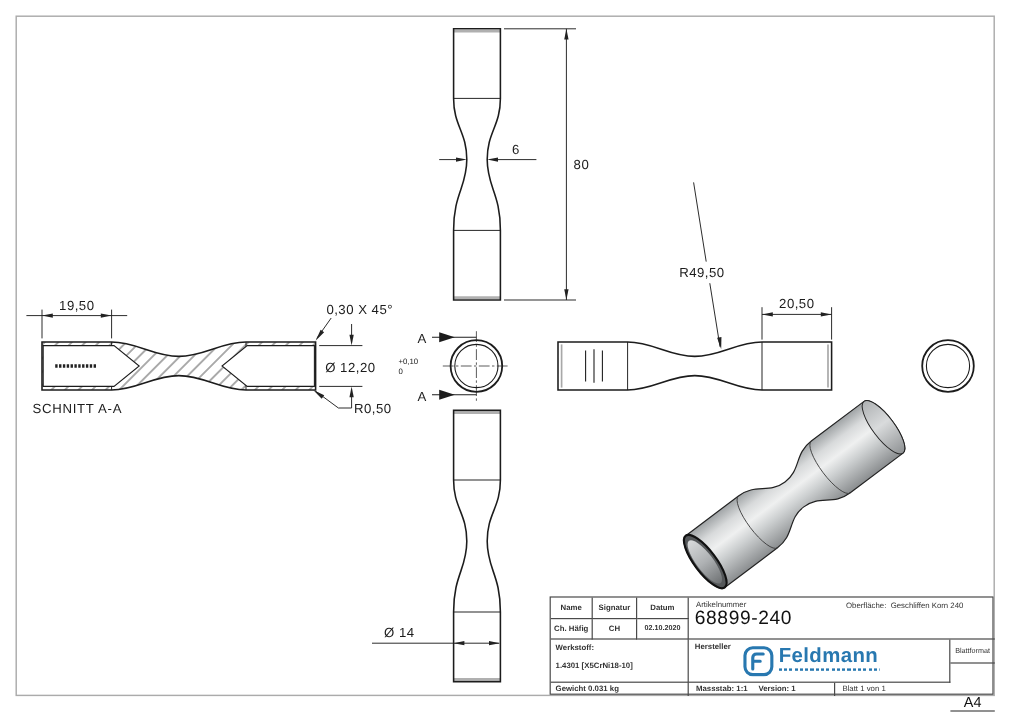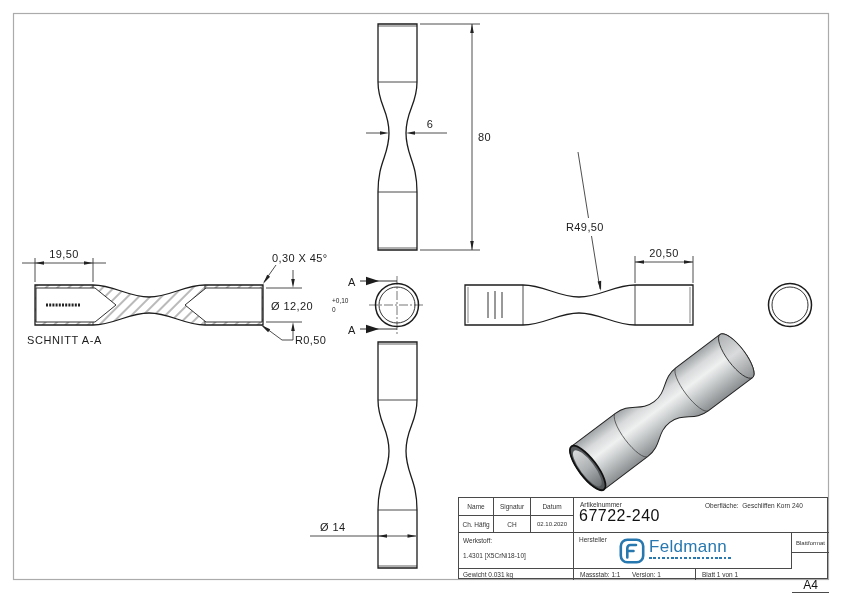--- a/index.html
+++ b/index.html
@@ -7,21 +7,21 @@
         font-family:"Liberation Sans",sans-serif;}
   svg text{font-family:"Liberation Sans",sans-serif;fill:#1c1c1c;}
   .dim{font-size:11px;letter-spacing:.4px;}
   .dimS{font-size:6.5px;}
   .lbl{font-size:11px;letter-spacing:.6px;}
 
   
   .tb{position:absolute;left:458px;top:497px;width:370px;height:82px;
       border:1px solid #4a4a4a;box-sizing:border-box;background:#fff;color:#222;}
   .cell{position:absolute;box-sizing:border-box;font-size:6.5px;color:#333;}
-  .bR{border-right:1px solid #4a4a4a;} .bB{border-bottom:1px solid #4a4a4a;}
+  .bR{border-right:1px solid #4a4a4a;font-weight:bold;} .bB{border-bottom:1px solid #4a4a4a;}
   .cc{display:flex;align-items:center;justify-content:center;text-align:center;}
   .artnum{position:absolute;left:5px;top:9px;font-size:16px;letter-spacing:.5px;color:#111;}
   .small{position:absolute;font-size:6.5px;color:#333;white-space:nowrap;}
   .logo{position:absolute;left:45px;top:5px;display:flex;align-items:flex-start;}
   .logotext{margin-left:4px;}
   .fname{font-size:17px;line-height:17px;color:#2878b0;letter-spacing:.3px;}
   .tagline{width:84px;height:2.5px;margin-top:1.5px;
            background:repeating-linear-gradient(90deg,#2878b0 0 2.6px,transparent 2.6px 4.4px);}
   .a4{font-size:12px;color:#111;}
 </style>
@@ -197,21 +197,21 @@
   <div class="cell bR bB" style="left:0;top:35px;width:115px;height:36px;">
     <span class="small" style="left:4px;top:4px;">Werkstoff:</span>
     <span class="small" style="left:4px;top:19px;">1.4301 [X5CrNi18-10]</span>
   </div>
   <div class="cell bR" style="left:0;top:71px;width:115px;height:11px;">
     <span class="small" style="left:4px;top:2px;">Gewicht 0.031 kg</span>
   </div>
 
   <div class="cell bB" style="left:115px;top:0;width:255px;height:35px;">
     <span class="small" style="left:6px;top:3px;">Artikelnummer</span>
-    <div class="artnum">67722-240</div>
+    <div class="artnum">68899-240</div>
     <span class="small" style="left:131px;top:4px;">
       <span>Oberfläche:</span>&nbsp;
       <span>Geschliffen Korn 240</span>
     </span>
   </div>
 
   <div class="cell bR bB" style="left:115px;top:35px;width:218px;height:36px;">
     <span class="small" style="left:5px;top:3px;">Hersteller</span>
     <div class="logo">
       <svg width="26" height="26" viewBox="0 0 26 26">

